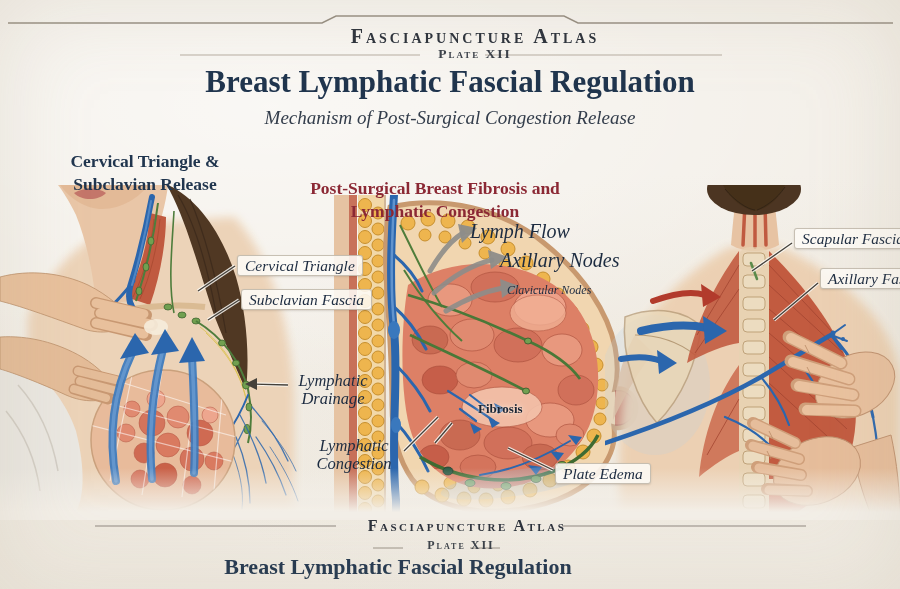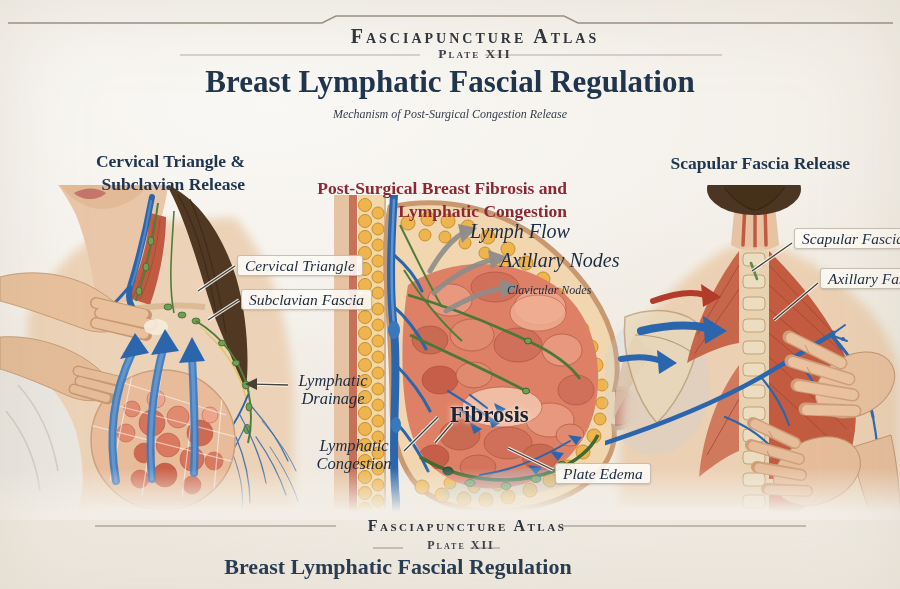--- a/index.html
+++ b/index.html
@@ -17,41 +17,41 @@
   .abs{position:absolute;}
   svg{display:block;}
   
   .smallcaps{font-variant:small-caps;margin-left:25px;}
   .hdr-atlas{left:0;top:25px;width:900px;text-align:center;font-size:20px;letter-spacing:3px;
     color:#2b313b;font-weight:600;z-index:5;}
   .hdr-plate{left:0;top:46px;width:900px;text-align:center;font-size:13.5px;letter-spacing:2px;
     color:#3a4049;font-weight:600;z-index:5;}
   .hdr-title{left:0;top:64px;width:900px;text-align:center;font-size:31px;font-weight:600;
     color:var(--ink_navy,#20354e);z-index:5;}
-  .hdr-sub{left:0;top:107px;width:900px;text-align:center;font-size:12px;font-style:italic;
+  .hdr-sub{left:0;top:107px;width:900px;text-align:center;font-size:19px;font-style:italic;
     color:#333d4b;z-index:5;}
   .ftr-atlas{left:142px;top:517px;width:600px;text-align:center;font-size:16px;letter-spacing:2.5px;
     color:#2b313b;font-weight:600;z-index:5;}
   .ftr-plate{left:136px;top:538px;width:600px;text-align:center;font-size:12px;letter-spacing:2px;
     color:#3a4049;font-weight:600;z-index:5;}
   .ftr-title{left:98px;top:554px;width:600px;text-align:center;font-size:22px;font-weight:600;
     color:var(--ink_navy,#20354e);z-index:5;}
   
-  .panel-title{position:absolute;text-align:right;font-weight:600;font-size:17.5px;line-height:1.3;z-index:5;}
+  .panel-title{position:absolute;text-align:center;font-weight:600;font-size:17.5px;line-height:1.3;z-index:5;}
   .pt-left{left:45px;top:150px;width:200px;color:var(--ink_navy,#1d3a5f);}
   .pt-center{left:303px;top:152px;width:264px;color:var(--ink_maroon,#8b2834);margin-top:25px;}
   .pt-right{left:655px;top:152px;width:195px;color:var(--ink_navy,#1d3a5f);}
   
   .lbl{position:absolute;font-style:italic;font-size:15.5px;line-height:1.12;
     color:var(--label_ink,#1c2b40);z-index:4;white-space:nowrap;}
   .lbl.wrap{white-space:normal;text-align:center;font-size:16.5px;}
   .boxed{background:rgba(253,251,246,.88);border:1px solid rgba(155,143,125,.55);
     border-radius:3px;padding:1px 7px;box-shadow:0 1px 2px rgba(60,50,40,.16);}
-  .lbl-fibrosis{font-style:normal;font-weight:700;font-size:23px;color:#1b2433;
-    text-shadow:0 0 6px rgba(255,242,230,.95), 0 0 2px rgba(255,242,230,.9);}
+  .lbl-fibrosis{font-style:normal;font-weight:700;font-size:13px;color:#1b2433;
+    text-shadow:0 0 6px rgba(255,242,230,.95), 0 0 2px rgba(255,242,230,.9);margin-left:28px;}
   .fade{left:0;top:468px;width:900px;height:52px;z-index:2;
     background:linear-gradient(to bottom, rgba(243,239,232,0), var(--paper,#f3efe8) 85%);}
   .art{position:absolute;z-index:1;}
   .overlay{position:absolute;left:0;top:0;z-index:3;pointer-events:none;}
 </style>
 </head>
 <body>
 
 <div class="stage">
 
@@ -482,21 +482,20 @@
   <div class="abs hdr-sub">Mechanism of Post-Surgical Congestion Release</div>
 
   <div class="panel-title pt-left">
     <div>Cervical Triangle &amp;</div>
     <div>Subclavian Release</div>
   </div>
   <div class="panel-title pt-center">
     <div>Post-Surgical Breast Fibrosis and</div>
     <div>Lymphatic Congestion</div>
   </div>
-  <div class="panel-title pt-right">Scapular Fascia Release</div>
 
   <div class="lbl boxed" style="left:237px;top:255px">Cervical Triangle</div>
   <div class="lbl boxed" style="left:241px;top:289px">Subclavian Fascia</div>
   <div class="lbl wrap" style="left:290px;top:372px;width:86px">Lymphatic Drainage</div>
   <div class="lbl wrap" style="left:306px;top:437px;width:96px">Lymphatic Congestion</div>
   <div class="lbl" style="left:470px;top:220px;font-size:20px">Lymph Flow</div>
   <div class="lbl" style="left:500px;top:249px;font-size:20px">Axillary Nodes</div>
   <div class="lbl" style="left:507px;top:284px;font-size:12px">Clavicular Nodes</div>
   <div class="lbl lbl-fibrosis" style="left:450px;top:402px">Fibrosis</div>
   <div class="lbl boxed" style="left:555px;top:463px">Plate Edema</div>

